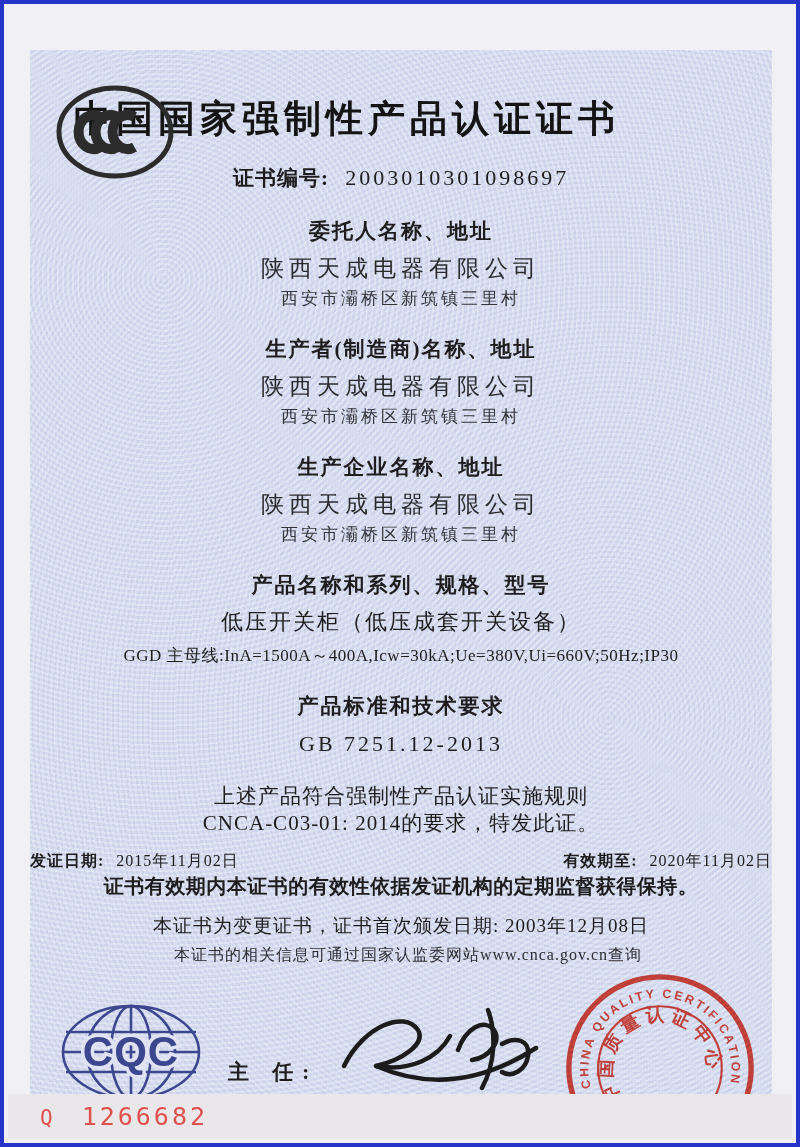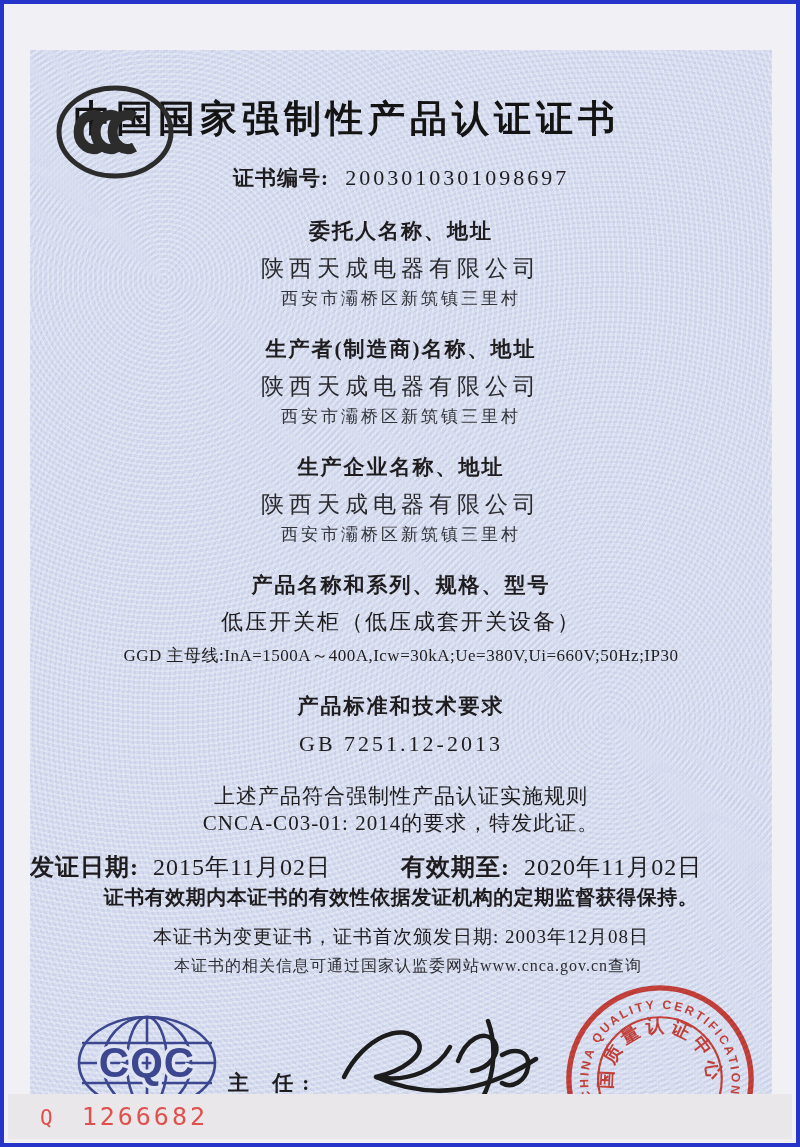--- a/index.html
+++ b/index.html
@@ -50,30 +50,30 @@
   .sec-name{margin-top:8px;font-size:23px;letter-spacing:5px;color:#2a2a2e;}
   .sec-addr{margin-top:3px;font-size:17px;letter-spacing:3px;color:#33333a;}
 
   .prod-name{margin-top:8px;font-size:22px;letter-spacing:2px;}
   .prod-spec{margin-top:7px;font-size:17px;letter-spacing:.5px;}
 
   .std-val{margin-top:11px;font-size:22px;letter-spacing:3px;}
 
   .comp{margin-top:26px;font-weight:400;font-size:21px;letter-spacing:1px;line-height:1.28;}
 
-  .date-row{margin-top:14px;display:flex;justify-content:flex-start;gap:70px;font-size:24px;}
+  .date-row{margin-top:14px;display:flex;justify-content:space-between;gap:70px;font-size:16px;}
   .date-row .lbl{font-weight:700;letter-spacing:1px;}
   .date-row .val{margin-left:8px;letter-spacing:1px;}
 
   .validity{margin-top:1px;font-weight:700;font-size:20px;letter-spacing:.5px;}
   .change{margin-top:13px;font-size:19px;letter-spacing:1px;}
   .info{margin-top:6px;font-size:16px;letter-spacing:1px;color:#2c2c32;padding-left:14px;}
 
   .footer{position:relative;height:152px;margin-top:26px;}
-  .cqc-logo{position:absolute;left:44px;top:10px;}
+  .cqc-logo{position:absolute;left:28px;top:10px;}
   .director{
     position:absolute;left:198px;top:66px;
     font-weight:700;font-size:21px;letter-spacing:9px;
   }
   .signature{position:absolute;left:300px;top:0px;}
   .stamp{position:absolute;right:14px;top:-22px;opacity:.92;mix-blend-mode:multiply;z-index:5;}
 </style>
 </head>
 <body>
 

